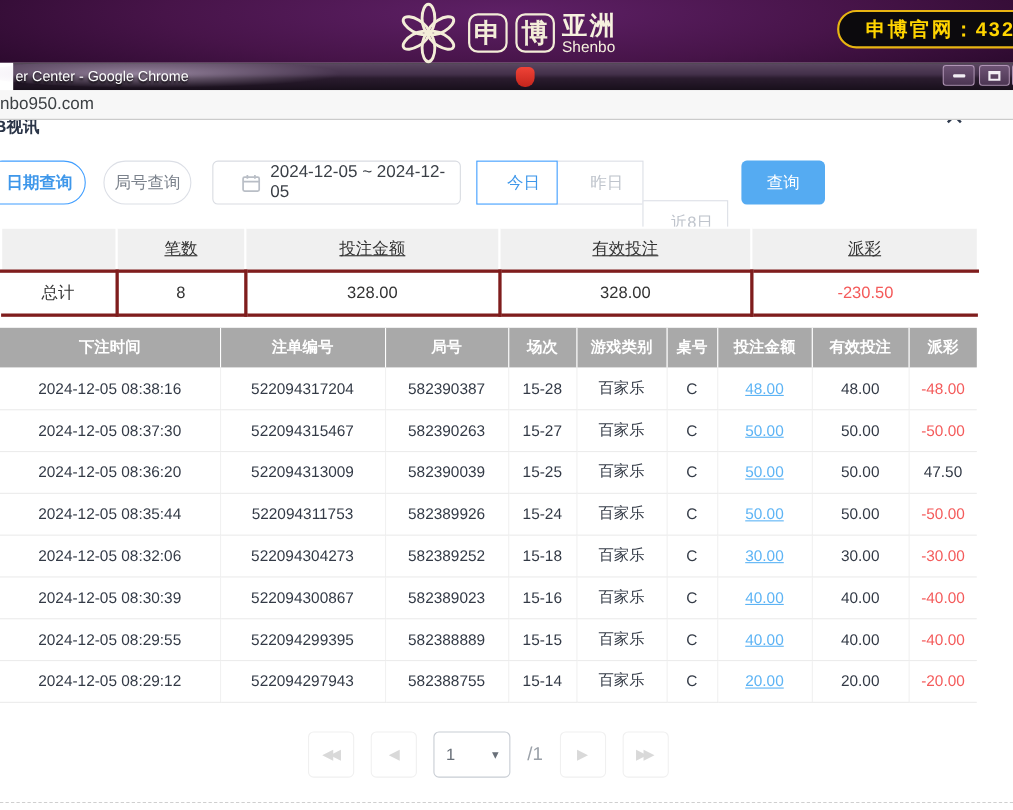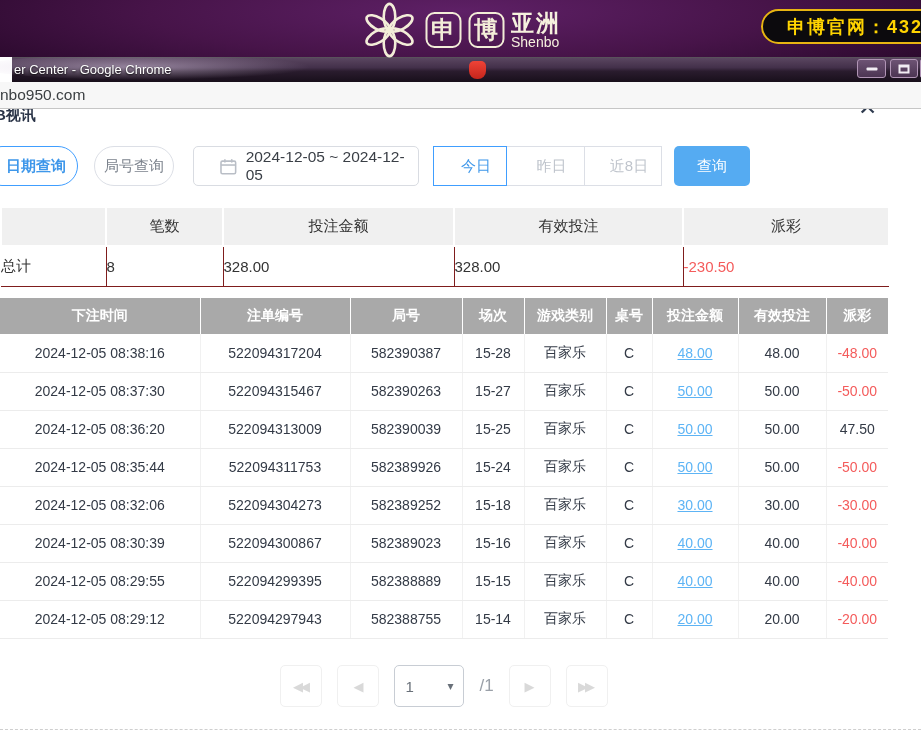--- a/index.html
+++ b/index.html
@@ -79,32 +79,32 @@
                 display:flex; align-items:center; gap:9px; padding-left:26px;
                 font-size:15.5px; color:#3a3f46; cursor:pointer; }
   .seg-group { position:absolute; left:433px; top:0; height:40px; display:flex; }
   .seg-btn { height:40px; background:#fff; font-size:15px; display:flex;
              align-items:center; justify-content:center; cursor:pointer;
              border:1px solid #dcdfe6; margin-left:-1px; }
   .seg-btn.first { margin-left:0; }
   .seg-btn.active { border:1px solid #409eff; color:#3e97ea; z-index:1; }
   .seg-btn { color:#bfc4cc;padding-left:12px; }
   .seg-btn.active { color:#3e97ea; }
-  #seg-today { width:74px; } #seg-yesterday { width:79px; } #seg-last8 { width:78px; }
+  #seg-today { width:74px; } #seg-yesterday { width:79px; } #seg-last8 { width:78px;margin-top:36px; }
   .search-btn { position:absolute; left:674px; width:76px; height:40px; border:none;
                 background:#55abf2; color:#fff; font-size:15px; border-radius:5px;
                 cursor:pointer; font-family:inherit; }
 
   
   .summary-table { position:absolute; top:206px; left:0; width:888px;
                    border-collapse:collapse; table-layout:fixed; font-size:15px; }
   .summary-table th { background:#f0f0f0; font-weight:normal; color:#333;
-                      height:39px; border:2px solid #fff; }
-  .summary-table td { background:#fff; color:#333; height:40px; 
-                      border:1px solid #7f1d1d; }
+                      height:39px; border:2px solid #fff;text-decoration:underline; }
+  .summary-table td { background:#fff; color:#333; height:40px; text-align:center;
+                      border:3px solid #7f1d1d; }
   .summary-table tr td:first-child { border-left:none; }
   .summary-table tr td:last-child { border-right:none; }
 
   
   .bet-table { position:absolute; top:298px; left:0; width:888px;
                border-collapse:collapse; table-layout:fixed; font-size:14px; }
   .bet-table th { background:#a9a9a9; color:#fff; font-weight:bold; height:36px;
                   border-left:1px solid #fff; }
   .bet-table th:first-child { border-left:none; }
   .bet-table td { height:38px; text-align:center; color:#333a46;

